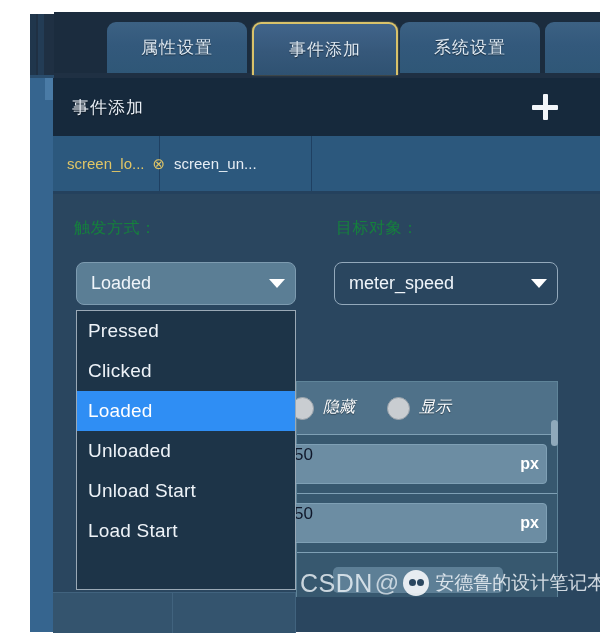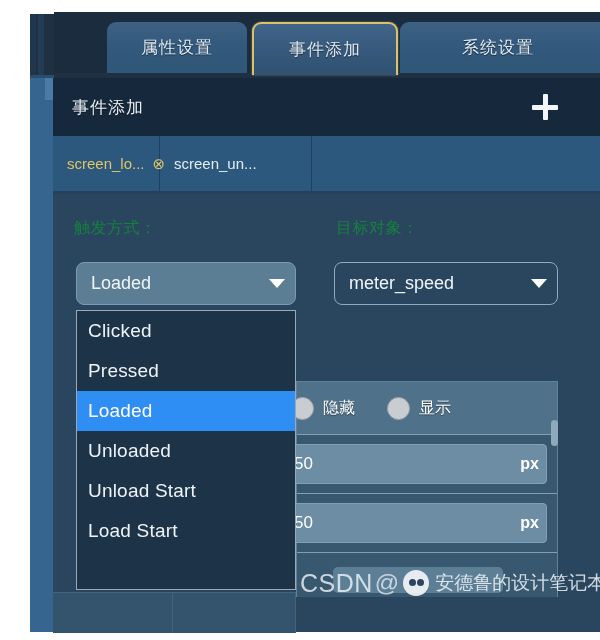--- a/index.html
+++ b/index.html
@@ -32,21 +32,21 @@
        font-size:17px;letter-spacing:1px;color:#dfe9f2;
        text-shadow:0 1px 1px rgba(0,0,0,.55);}
   .tab.t1{left:53px;width:140px;
        background:linear-gradient(180deg,#3c6183 0%,#33597c 45%,#2f5777 100%);}
   .tab.t2{left:198px;width:142px;
        background:linear-gradient(180deg,#3f6party,#3a5f80);
        background:linear-gradient(180deg,#41648a 0%,#36587a 55%,#2f5272 100%);
        border:2px solid #d9c26a;border-bottom:none;
        box-shadow:0 0 2px rgba(217,194,106,.6);}
   .tab.t3{left:346px;width:140px;
-       background:linear-gradient(180deg,#3c6183 0%,#33597c 45%,#2f5777 100%);padding-left:28px;}
+       background:linear-gradient(180deg,#3c6183 0%,#33597c 45%,#2f5777 100%);}
   .tab.t4-sliver{left:491px;width:120px;
        background:linear-gradient(180deg,#3c6183 0%,#33597c 45%,#2f5777 100%);}
 
   
   .sec-header{position:absolute;left:53px;top:78px;width:547px;height:58px;
               background:#16293c;display:flex;align-items:center;}
   .sec-header .title{margin-left:19px;font-size:17px;color:#e8eef5;
               letter-spacing:1px;text-shadow:0 1px 1px rgba(0,0,0,.5);}
   .sec-header .plus{position:absolute;right:42px;top:50%;transform:translateY(-50%);
               width:26px;height:26px;}
@@ -92,31 +92,31 @@
          border-right:8px solid transparent;border-top:9px solid #ffffff;
          margin-left:6px;flex:none;}
 
   
   .table-card{position:absolute;left:296px;top:381px;width:262px;height:216px;
               background:#4f7189;border:1px solid #5f8499;box-sizing:border-box;}
   .trow{position:relative;box-sizing:border-box;border-bottom:1px solid #7fa0b5;
         display:flex;align-items:center;}
   .trow.radios{height:53px;background:#4f7189;}
   .trow.fieldrow{height:59px;background:#37586f;}
-  .radio-item{display:flex;align-items:center;margin-left:14px;}
+  .radio-item{display:flex;align-items:flex-start;margin-left:14px;font-style:italic;}
   .radio-item:first-child{margin-left:-6px;}
   .radio-dot{width:21px;height:21px;border-radius:50%;
        background:#c9cdd1;border:1px solid #9aa3ab;flex:none;}
   .radio-text{margin-left:9px;font-size:16px;color:#ffffff;
        text-shadow:0 1px 1px rgba(0,0,0,.45);}
   .radio-item.second{margin-left:32px;}
   .num-input{position:absolute;left:-14px;top:9px;width:264px;height:40px;
        background:#6c8da3;border:1px solid #7fa0b5;border-radius:4px;box-sizing:border-box;
-       display:flex;align-items:center;padding-left:10px;
-       font-size:17px;color:#ffffff;}
+       display:flex;align-items:flex-start;padding-left:10px;
+       font-size:17px;color:#0f172a;}
   .unit{position:absolute;right:18px;top:50%;transform:translateY(-50%);
        font-size:16px;color:#ffffff;font-weight:bold;}
   .trow.spacer{height:44px;background:#37586f;border-bottom:none;}
   .sub-chip{position:absolute;left:36px;top:14px;width:170px;height:26px;
        background:#5d7f96;border-radius:5px;}
 
   
   .bot-grid{position:absolute;left:53px;top:592px;width:243px;height:40px;
        background:#2a465f;border-top:1px solid #41637e;}
   .bot-grid .cell{position:absolute;top:0;height:40px;background:#34546e;
@@ -241,22 +241,22 @@
     </div>
   </div>
   <div class="mini-scroll"></div>
 
   <div class="bot-grid">
     <div class="cell c1"></div>
     <div class="cell c2"></div>
   </div>
 
   <div class="dropdown">
+    <div class="opt">Pressed</div>
     <div class="opt">Clicked</div>
-    <div class="opt">Pressed</div>
     <div class="opt selected">Loaded</div>
     <div class="opt">Unloaded</div>
     <div class="opt">Unload Start</div>
     <div class="opt">Load Start</div>
   </div>
 
   <div class="watermark">
     <span class="wm-csdn">CSDN</span>
     <span class="wm-at">@</span>
     <span class="wm-logo"></span>

